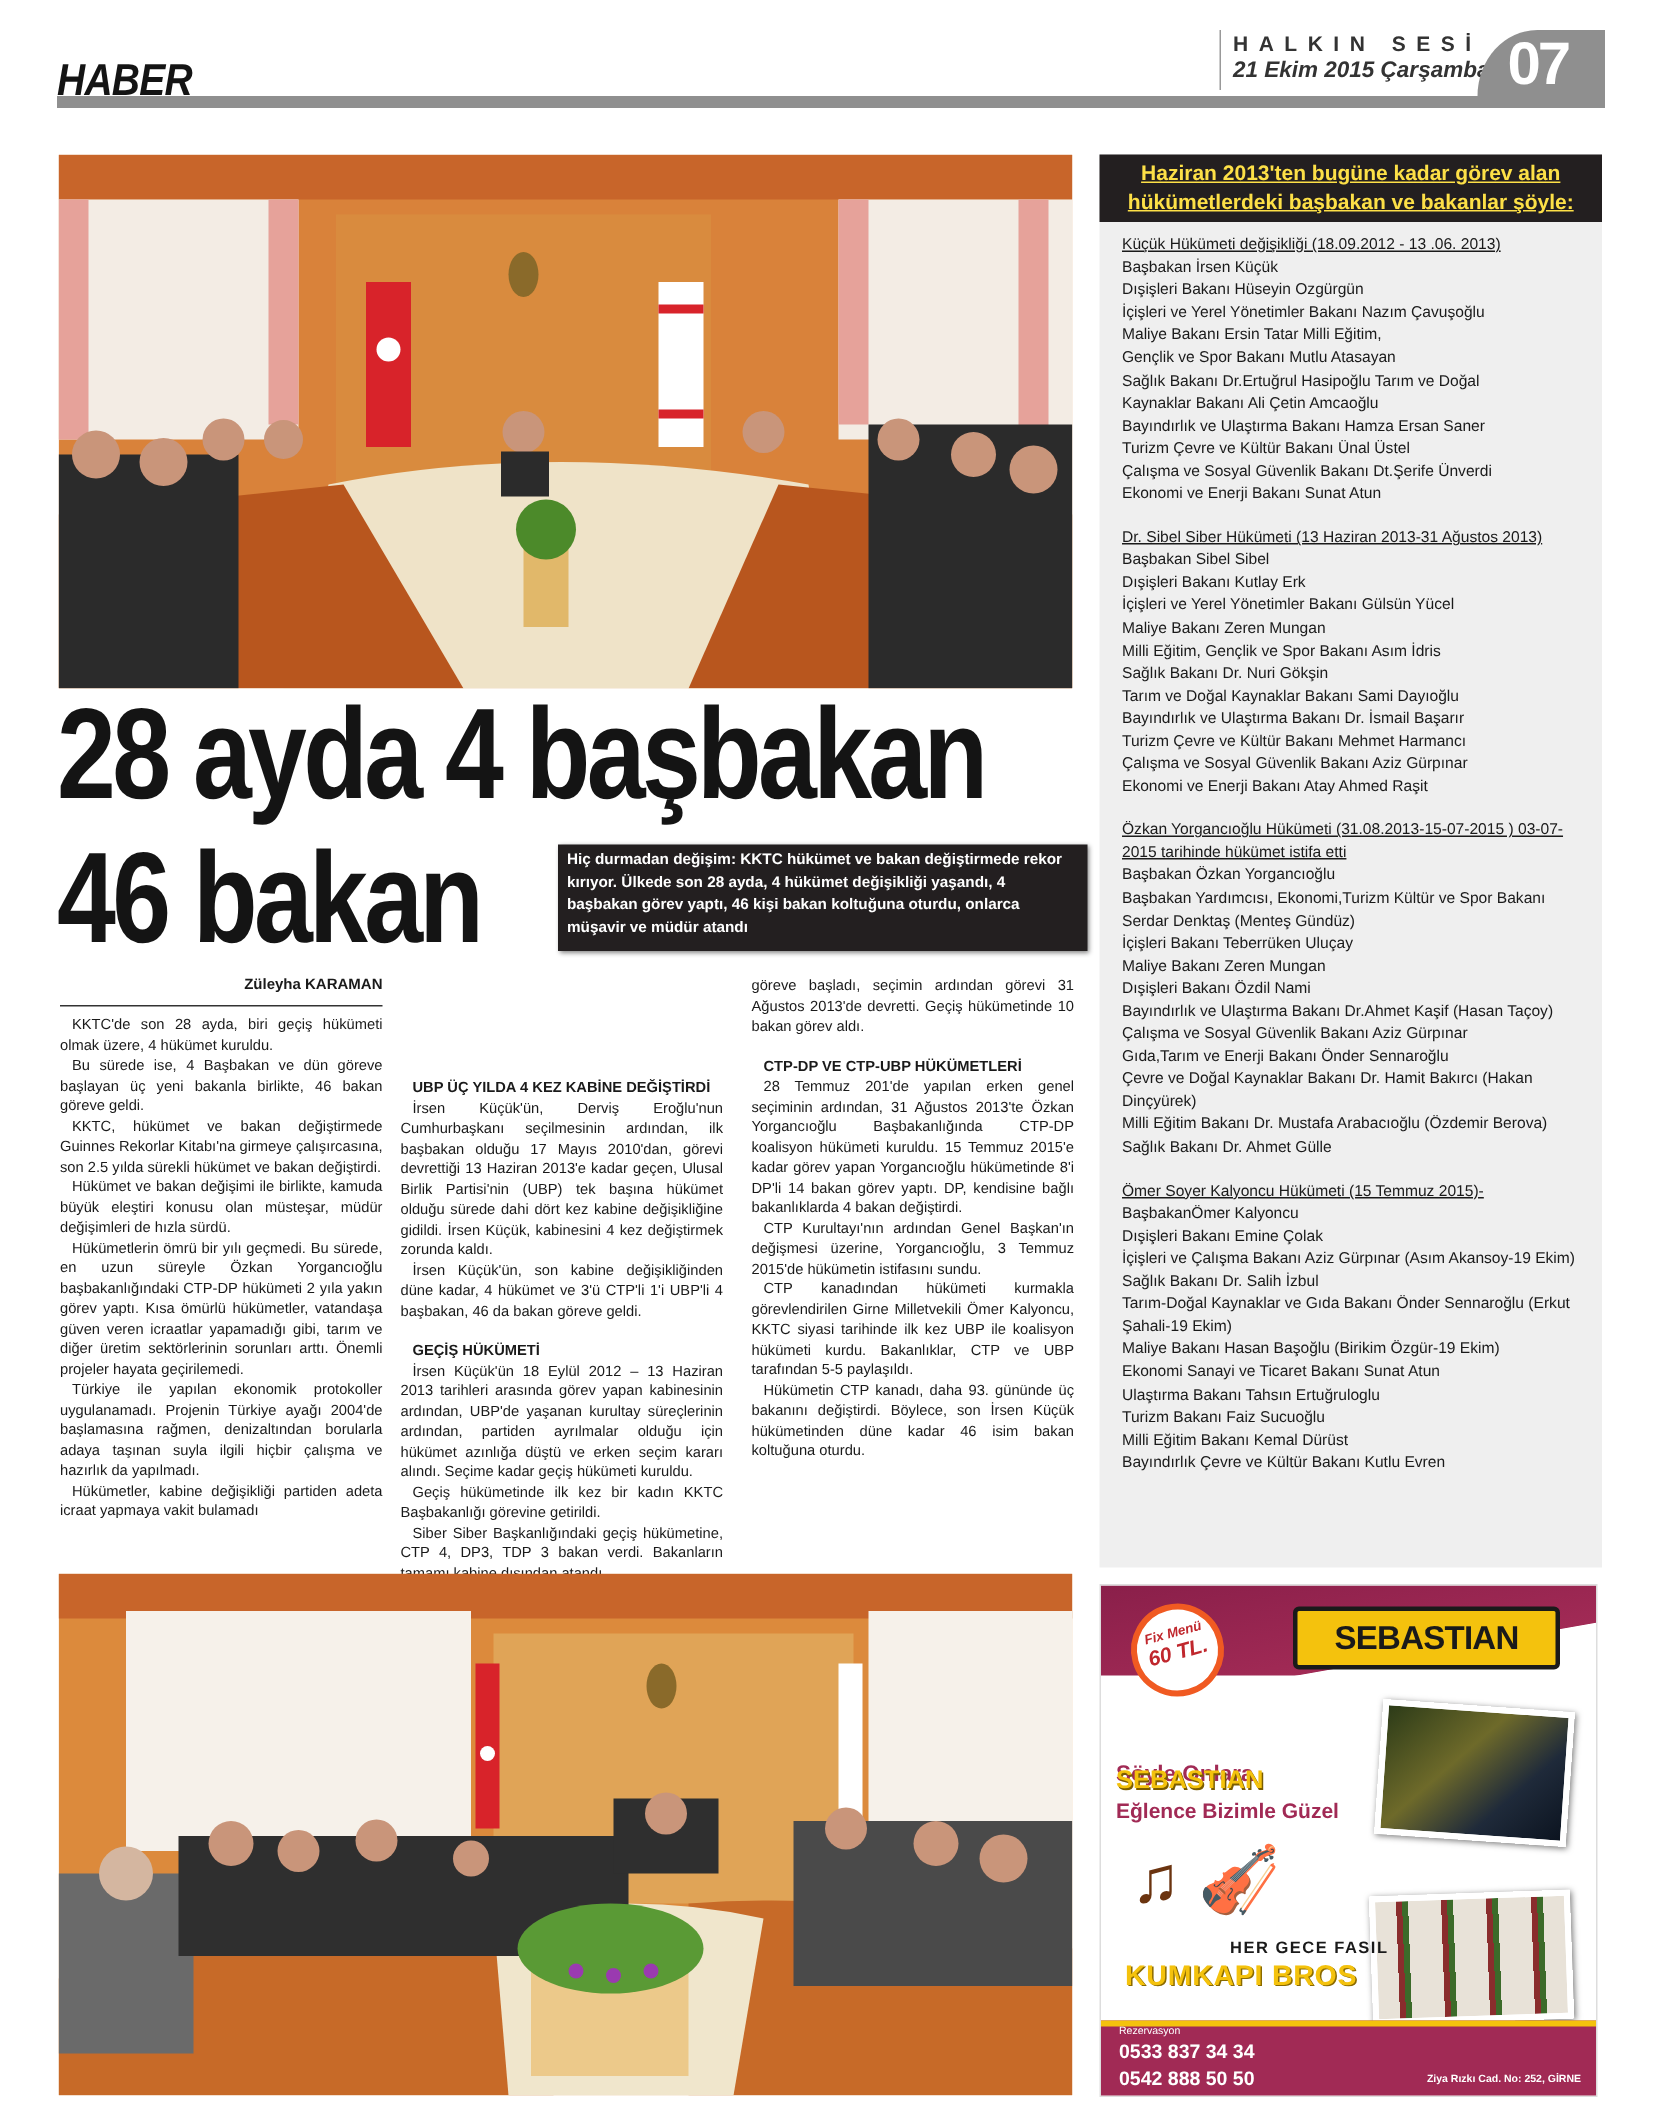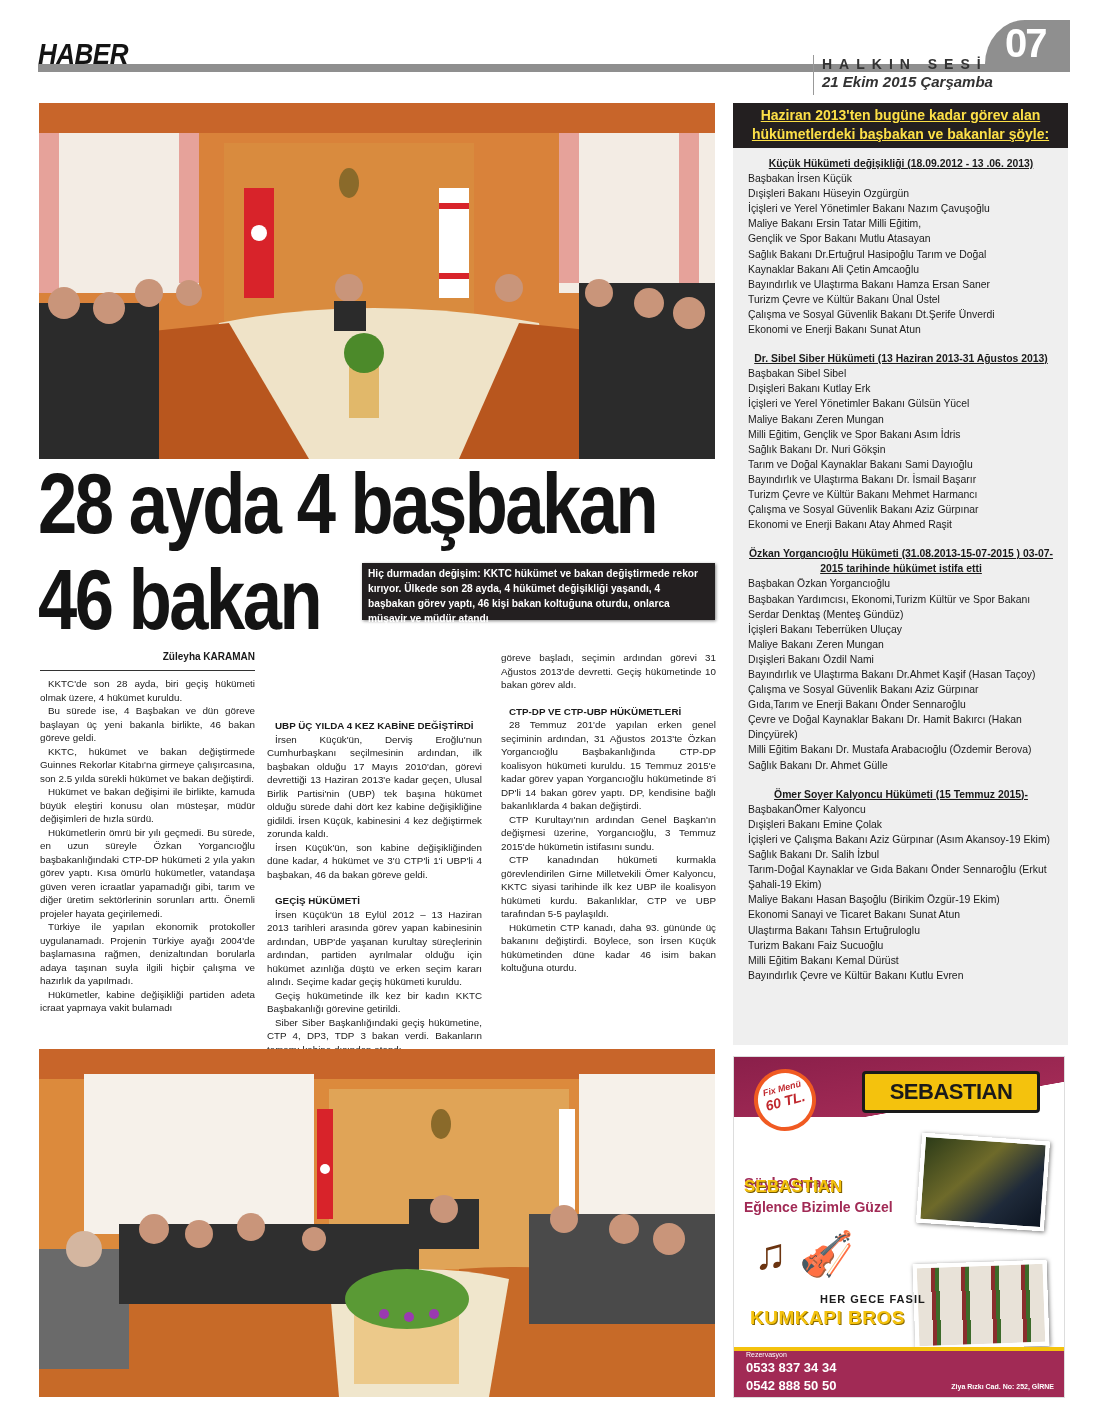--- a/index.html
+++ b/index.html
@@ -1,55 +1,55 @@
 <!DOCTYPE html>
 <html><head>
 <meta charset="utf-8">
 <style>
   * { box-sizing: border-box; margin: 0; padding: 0; }
   body { width: 1102px; height: 1417px; background: #ffffff; position: relative; overflow: hidden; font-family: "Liberation Sans", sans-serif; color: #1a1a1a; }
 
   
   .section-title { position: absolute; left: 38px; top: 36px; font-family: "Liberation Sans", sans-serif; font-weight: 900; font-style: italic; font-size: 26px; letter-spacing: -0.5px; color: #141414; transform: scaleY(1.15); transform-origin: left top; }
   .header-bar { position: absolute; left: 38px; top: 64px; width: 1032px; height: 8px; background: #8f8f8f; }
-  .masthead { position: absolute; left: 813px; top: 20px; border-left: 1px solid #999; padding-left: 8px; height: 40px; margin-top: 35px; }
+  .masthead { position: absolute; left: 813px; top: 20px; border-left: 1px solid #999; padding-left: 8px; height: 40px; }
   .masthead-name { font-family: "Liberation Sans", sans-serif; font-weight: 700; font-size: 14px; letter-spacing: 7px; color: #333; line-height: 18px; }
   .masthead-date { font-family: "Liberation Sans", sans-serif; font-weight: 700; font-size: 15px; color: #333; line-height: 18px; font-style: italic; }
   .page-num-box { position: absolute; left: 985px; top: 20px; width: 85px; height: 52px; background: #8f8f8f; border-top-left-radius: 40px 44px; }
   .page-num { position: absolute; left: 1005px; top: 21px; font-family: "Liberation Sans", sans-serif; font-weight: 700; font-size: 40px; color: #ffffff; letter-spacing: -2px; }
 
   
   .photo { position: absolute; overflow: hidden; }
   .photo-top { left: 39px; top: 103px; width: 676px; height: 356px; }
   .photo-bottom { left: 39px; top: 1049px; width: 676px; height: 348px; }
   .photo svg { display: block; width: 100%; height: 100%; }
 
   
   .headline-1 { position: absolute; left: 38px; top: 456px; font-family: "Liberation Sans", sans-serif; font-weight: 900; font-size: 86px; line-height: 94px; letter-spacing: -3px; color: #141414; transform: scaleX(0.82); transform-origin: left top; white-space: nowrap; }
   .headline-2 { position: absolute; left: 38px; top: 552px; font-family: "Liberation Sans", sans-serif; font-weight: 900; font-size: 86px; line-height: 94px; letter-spacing: -3px; color: #141414; transform: scaleX(0.82); transform-origin: left top; white-space: nowrap; }
-  .spot-box { position: absolute; left: 362px; top: 563px; width: 353px; height: 57px; background: #231f20; color: #fff; font-family: "Liberation Sans", sans-serif; font-weight: 700; font-size: 10.2px; line-height: 15px; padding: 3px 6px; box-shadow: 1px 1px 3px #888; }
+  .spot-box { position: absolute; left: 372px; top: 563px; width: 353px; height: 71px; background: #231f20; color: #fff; font-family: "Liberation Sans", sans-serif; font-weight: 700; font-size: 10.2px; line-height: 15px; padding: 3px 6px; box-shadow: 1px 1px 3px #888; }
 
   
   .byline { position: absolute; left: 40px; top: 651px; width: 215px; text-align: right; font-weight: 700; font-size: 10px; color: #1a1a1a; }
   .byline-rule { position: absolute; left: 40px; top: 670px; width: 215px; height: 1px; background: #333; }
 
   
   .col { position: absolute; font-family: "Liberation Sans", sans-serif; font-size: 9.8px; line-height: 13.5px; text-align: justify; color: #1a1a1a; }
   .col p { text-indent: 8px; }
   .col .sub { font-weight: 700; text-indent: 8px; }
   .col .gap { height: 13px; }
   .col-1 { left: 40px; top: 677px; width: 215px; }
   .col-2 { left: 267px; top: 683px; width: 215px; margin-top: 36px; }
   .col-3 { left: 501px; top: 651px; width: 215px; }
 
   
   .sidebar { position: absolute; left: 733px; top: 103px; width: 335px; height: 942px; background: #efefef; }
   .sidebar-head { background: #231f20; color: #fde047; font-weight: 700; font-size: 14px; line-height: 19px; text-align: center; text-decoration: underline; padding: 3px 16px 4px; }
   .sidebar-body { padding: 8px 14px 0 15px; font-size: 10.4px; line-height: 15.1px; color: #1a1a1a; }
-  .sb-title { font-weight: 700; text-decoration: underline; text-align: center; }
+  .sb-title { font-weight: 400; text-decoration: underline; }
   .sb-gap { height: 14px; }
 
   
   .ad { position: absolute; left: 733px; top: 1056px; width: 332px; height: 342px; background: #fff; border: 1px solid #ddd; overflow: hidden; }
   .ad-top-band { position: absolute; left: 0; top: 0; width: 100%; height: 60px; background: linear-gradient(170deg, #8a1f4a 0%, #a12a55 70%, transparent 70.5%); }
   .ad-badge { position: absolute; left: 20px; top: 12px; width: 62px; height: 62px; border-radius: 50%; border: 4px solid #f05a22; background: #fff; text-align: center; color: #c0272d; font-weight: 900; font-style: italic; font-size: 9px; padding-top: 10px; transform: rotate(-15deg); }
   .ad-badge b { display: block; font-size: 14px; }
   .ad-banner { position: absolute; left: 128px; top: 14px; width: 178px; height: 42px; background: #f4c20d; border: 3px solid #1a1a1a; border-radius: 4px; text-align: center; font-weight: 900; font-size: 22px; line-height: 36px; color: #1a1a1a; letter-spacing: -0.5px; }
   .ad-slogan-1 { position: absolute; left: 10px; top: 98px; color: #a12a55; font-weight: 900; font-size: 15px; margin-top: 19px; }
   .ad-slogan-2 { position: absolute; left: 10px; top: 120px; color: #f4c20d; font-weight: 900; font-size: 17px; text-shadow: 1px 1px 0 #7a5c00; }

